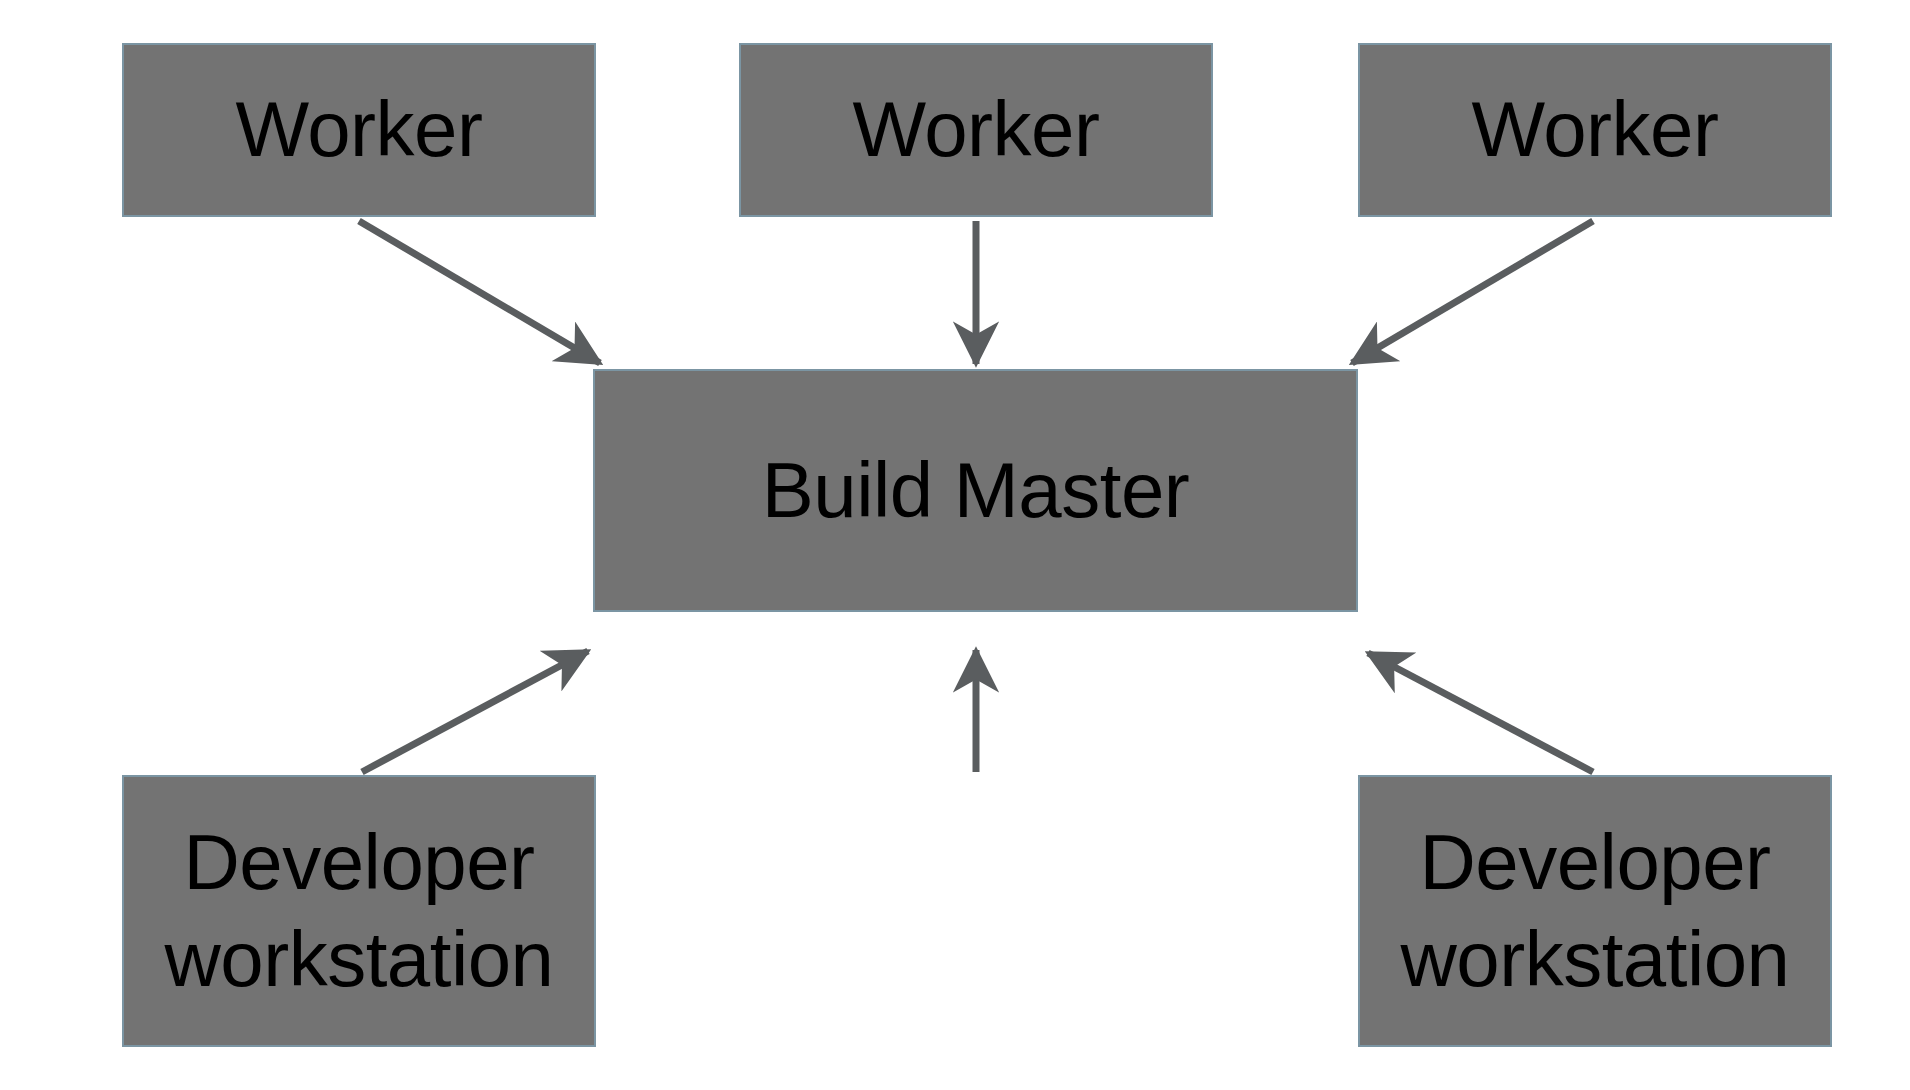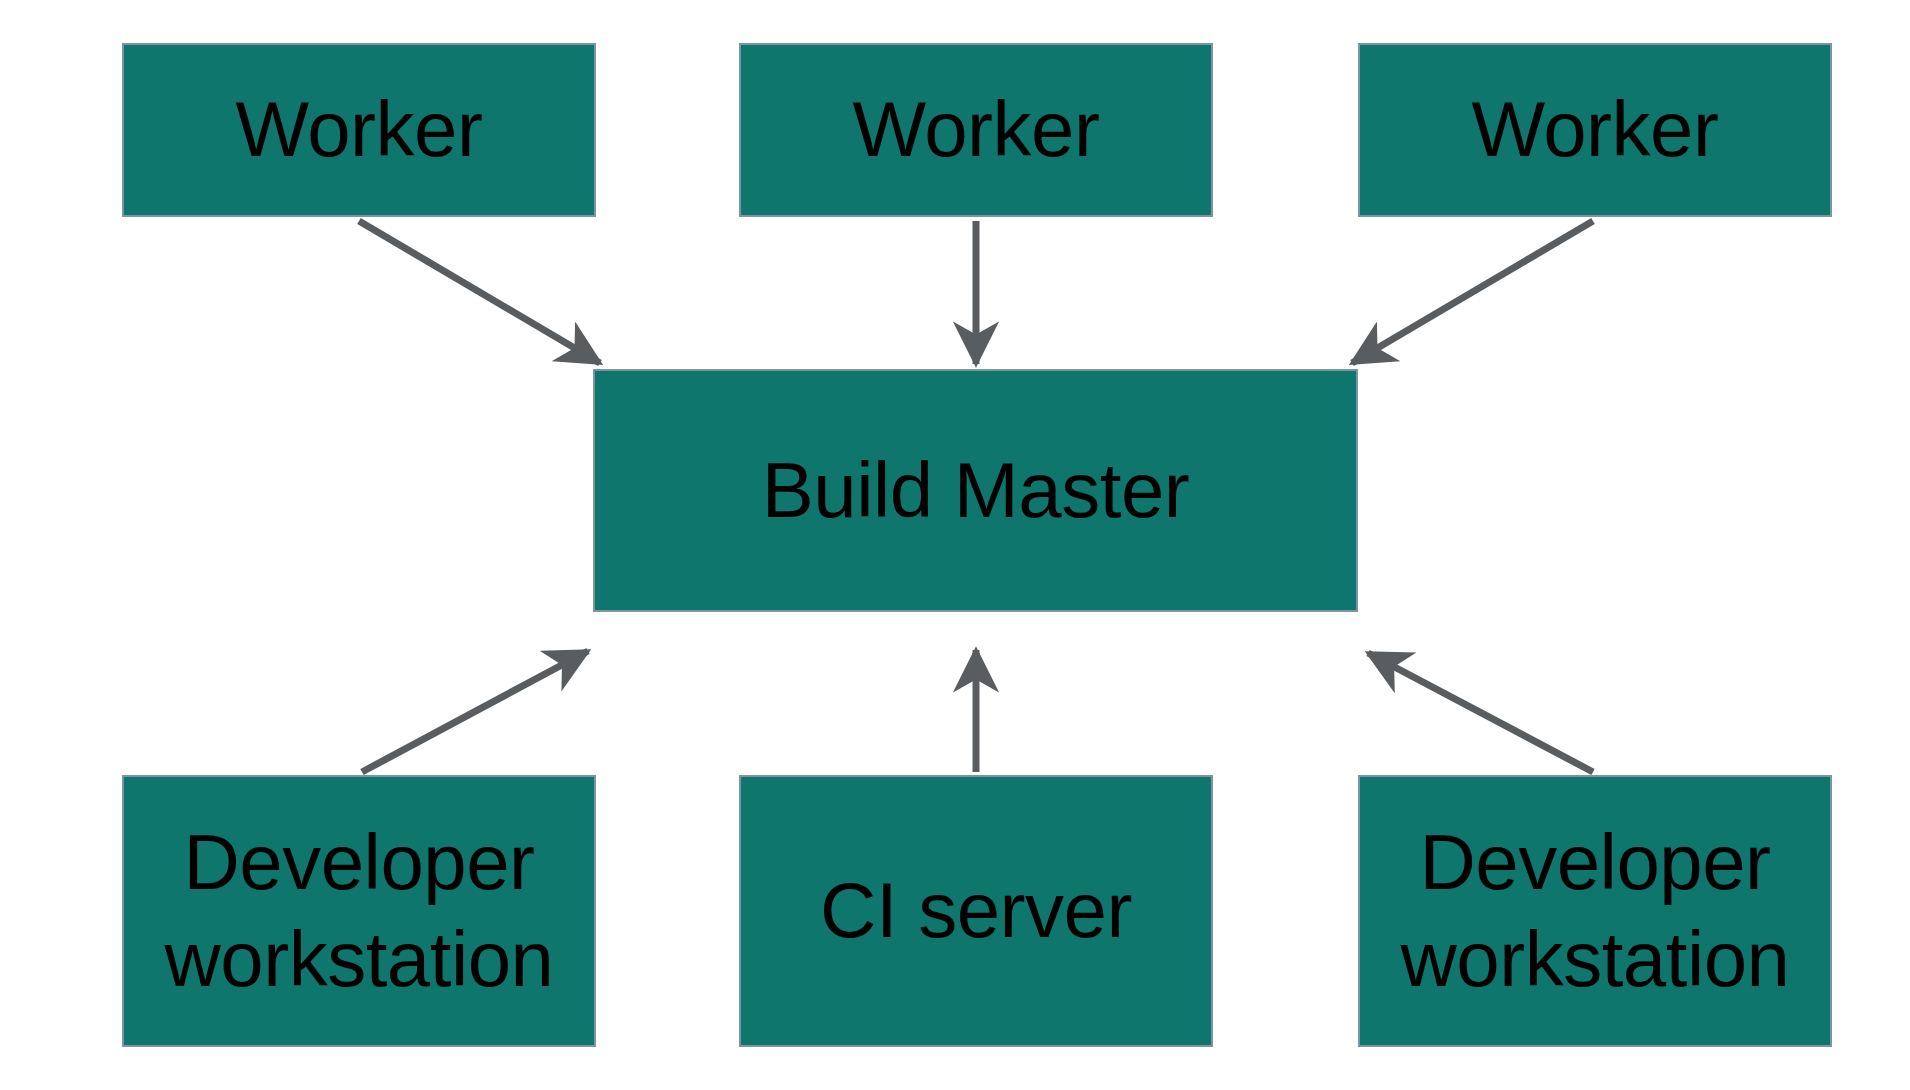--- a/index.html
+++ b/index.html
@@ -11,21 +11,21 @@
     position: relative;
     width: 1910px;
     height: 1090px;
     background: #ffffff;
     font-family: "Liberation Sans", "DejaVu Sans", sans-serif;
     overflow: hidden;
   }
   .node {
     position: absolute;
     box-sizing: border-box;
-    background: #0f766e;
+    background: #737373;
     border: 2px solid #7b95a3;
     display: flex;
     align-items: center;
     justify-content: center;
     text-align: center;
   }
   .node .label {
     font-size: 78px;
     line-height: 1.25;
     color: #000000;
@@ -85,20 +85,17 @@
     <span class="label">Worker</span>
   </div>
 
   <div class="node n-build-master">
     <span class="label">Build Master</span>
   </div>
 
   <div class="node n-dev-left">
     <span class="label">Developer workstation</span>
   </div>
-  <div class="node n-ci-server">
-    <span class="label">CI server</span>
-  </div>
   <div class="node n-dev-right">
     <span class="label">Developer workstation</span>
   </div>
 
 </div>
 
 </body></html>

